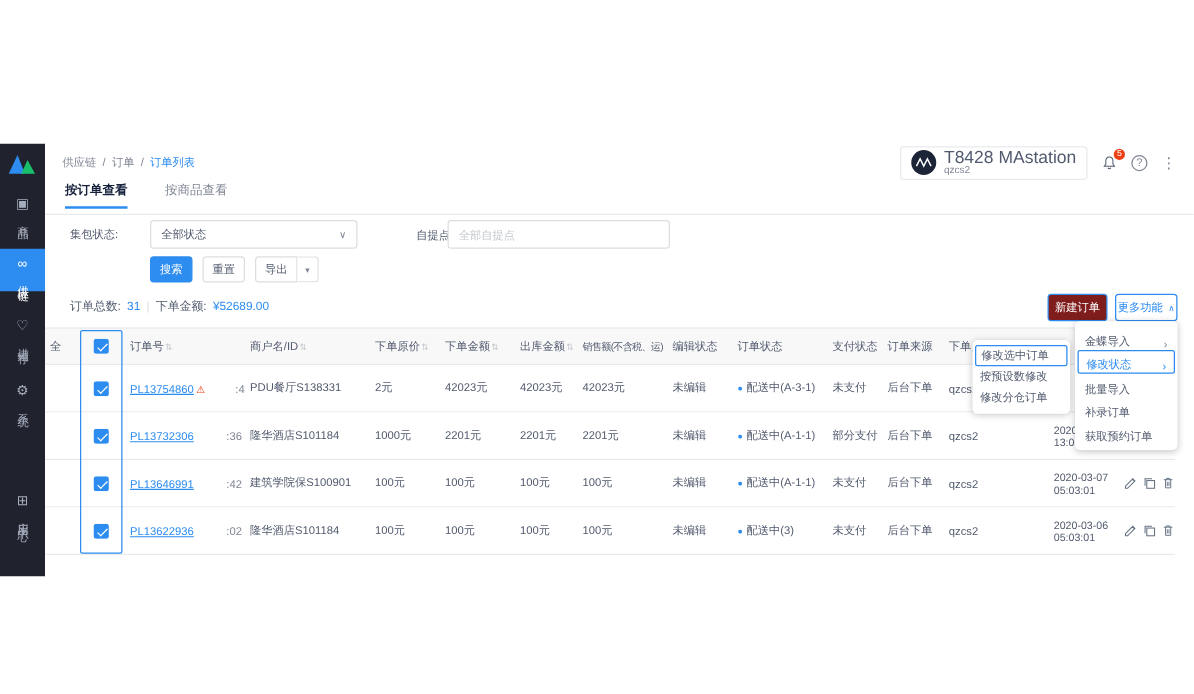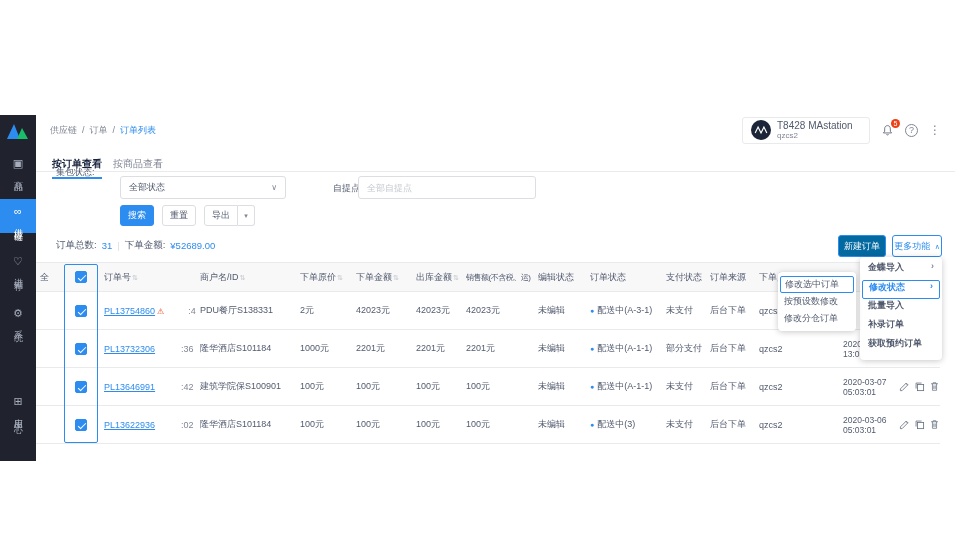--- a/index.html
+++ b/index.html
@@ -19,51 +19,51 @@
   
   .main { position:absolute; left:36px; top:0; width:919px; height:346px; background:#fff; }
 
   .topbar { position:absolute; top:0; left:0; width:100%; height:30px; display:flex; align-items:center; padding:0 14px; }
   .breadcrumb { font-size:9px; color:#808695; display:flex; gap:5px; align-items:center; }
   .crumb { cursor:pointer; }
   .crumb-current { color:#2d8cf0; }
   .account { margin-left:auto; display:flex; align-items:center; gap:11px; }
   .account-box { display:flex; align-items:center; gap:6px; border:1px solid #e8eaec; border-radius:3px; padding:2px 8px; min-width:128px; cursor:pointer; }
   .avatar { width:20px; height:20px; border-radius:50%; background:#1c2438; display:flex; align-items:center; justify-content:center; flex:none; }
-  .acc-name { font-size:10px; color:#515a6e; line-height:11px; white-space:nowrap; }
+  .acc-name { font-size:14px; color:#515a6e; line-height:11px; white-space:nowrap; }
   .acc-sub { font-size:8px; color:#808695; line-height:10px; }
   .bell { position:relative; cursor:pointer; line-height:0; }
   .badge { position:absolute; top:-5px; right:-6px; background:#ed4014; color:#fff; font-size:7px; line-height:9px; height:9px; min-width:9px; padding:0 2px; border-radius:5px; text-align:center; }
   .help-circle { width:13px; height:13px; border:1px solid #808695; border-radius:50%; color:#808695; font-size:9px; text-align:center; line-height:11px; cursor:pointer; }
   .dots { font-size:12px; color:#808695; cursor:pointer; }
 
-  .tabbar { position:absolute; top:30px; left:0; width:100%; height:27px; border-bottom:1px solid #e8eaec; display:flex; align-items:flex-end; gap:11px; padding:0 16px; }
+  .tabbar { position:absolute; top:30px; left:0; width:100%; height:27px; border-bottom:1px solid #e8eaec; display:flex; align-items:flex-start; gap:30px; padding:0 16px; }
   .tab { font-size:10px; color:#808695; cursor:pointer; position:relative; }
   .tab.active { color:#17233d; font-weight:bold; }
   .tab.active::after { content:""; position:absolute; left:0; right:0; bottom:-8px; height:2px; background:#2d8cf0; }
 
   .f-label { position:absolute; font-size:9px; color:#515a6e; }
-  #lab1 { top:51px; left:20px; }
+  #lab1 { top:66px; left:20px; }
   #lab2 { top:67px; left:297px; }
   .sel-box { position:absolute; top:61px; left:84px; width:166px; height:23px; border:1px solid #dcdee2; border-radius:3px; background:#fff; font-size:9px; color:#515a6e; display:flex; align-items:center; justify-content:space-between; padding:0 8px; cursor:pointer; }
   .sel-caret { color:#808695; font-size:8px; }
   .pickup-input { position:absolute; top:61px; left:322px; width:178px; height:23px; border:1px solid #dcdee2; border-radius:3px; font-size:9px; color:#515a6e; padding:0 8px; outline:none; }
   .pickup-input::placeholder { color:#c5c8ce; }
 
   button { font-family:inherit; cursor:pointer; }
   .btn-search { position:absolute; top:90px; left:84px; width:34px; height:21px; background:#2d8cf0; color:#fff; border:1px solid #2d8cf0; border-radius:3px; font-size:9px; }
   .btn-reset  { position:absolute; top:90px; left:126px; width:34px; height:21px; background:#fff; color:#515a6e; border:1px solid #dcdee2; border-radius:3px; font-size:9px; }
   .btn-group { position:absolute; top:90px; left:168px; display:flex; }
   .btn-export { width:34px; height:21px; background:#fff; color:#515a6e; border:1px solid #dcdee2; border-radius:3px 0 0 3px; font-size:9px; }
   .btn-export-caret { width:17px; height:21px; background:#fff; color:#808695; border:1px solid #dcdee2; border-left:none; border-radius:0 3px 3px 0; font-size:7px; }
 
   .stats { position:absolute; top:124px; left:20px; display:flex; align-items:center; gap:5px; font-size:9.5px; color:#515a6e; }
   .s-val { color:#2d8cf0; }
   .s-sep { color:#dcdee2; }
-  .btn-new  { position:absolute; top:120px; left:802px; width:48px; height:22px; background:#0369a1; color:#fff; border:1px solid #2d8cf0; border-radius:3px; font-size:9px; }
+  .btn-new  { position:absolute; top:120px; left:802px; width:48px; height:22px; background:#7f1d1d; color:#fff; border:1px solid #2d8cf0; border-radius:3px; font-size:9px; }
   .btn-more { position:absolute; top:120px; left:856px; width:50px; height:22px; background:#fff; color:#2d8cf0; border:1px solid #2d8cf0; border-radius:3px; font-size:9px; }
   .btn-more .caret { font-size:7px; margin-left:2px; }
 
   
   .table { position:absolute; top:147px; left:0; width:904px; }
   .thead { display:flex; align-items:center; height:30px; background:#f8f8f9; border-top:1px solid #e8eaec; border-bottom:1px solid #e8eaec; font-size:9px; color:#515a6e; }
   .trow { display:flex; align-items:center; height:38px; border-bottom:1px solid #e8eaec; font-size:9px; color:#515a6e; background:#fff; }
   .cell { padding:0 4px; overflow:hidden; white-space:nowrap; flex:none; }
   .c0{width:26px} .c1{width:38px; display:flex; justify-content:center;} .c2{width:96px}
   .c3{width:100px} .c4{width:56px} .c5{width:60px} .c6{width:50px}
@@ -75,21 +75,21 @@
   .cbx::after { content:""; position:absolute; left:3.5px; top:1px; width:3px; height:7px; border-right:1.5px solid #fff; border-bottom:1.5px solid #fff; transform:rotate(45deg); }
   .order-link { color:#2d8cf0; text-decoration:underline; cursor:pointer; }
   .warn { color:#ed4014; font-size:8px; margin:0 2px; }
   .suffix { color:#808695; margin-left:22px; }
   .dot { color:#2d8cf0; font-size:7px; margin-right:3px; }
   .act { line-height:0; cursor:pointer; background:none; border:none; padding:0; }
   .col-highlight { position:absolute; top:149px; left:28px; width:34px; height:179px; border:1px solid #2d8cf0; border-radius:2px; pointer-events:none; z-index:5; }
 
   
   .more-menu { position:absolute; top:142px; left:824px; width:82px; background:#fff; border-radius:4px; box-shadow:0 1px 6px rgba(0,0,0,.22); padding:4px 0; z-index:20; }
-  .mm-item { height:19px; display:flex; align-items:flex-start; justify-content:space-between; padding:0 8px; font-size:9px; color:#515a6e; cursor:pointer;font-weight:bold; }
+  .mm-item { height:19px; display:flex; align-items:flex-end; justify-content:space-between; padding:0 8px; font-size:9px; color:#515a6e; cursor:pointer; }
   .mm-item .chev { color:#808695; font-size:9px; }
   .mm-item.active { margin:0 2px; border:1px solid #2d8cf0; border-radius:2px; padding:0 6px; color:#2d8cf0; }
   .mm-item.active .chev { color:#2d8cf0; }
   .sub-menu { position:absolute; top:157px; left:742px; width:78px; background:#fff; border-radius:4px; box-shadow:0 1px 6px rgba(0,0,0,.22); padding:4px 0; z-index:21; }
   .sm-item { height:17px; line-height:17px; padding:0 6px; font-size:9px; color:#515a6e; cursor:pointer; white-space:nowrap; overflow:hidden; }
   .sm-item.active { margin:0 2px; border:1px solid #2d8cf0; border-radius:2px; padding:0 4px; line-height:15px; }
 </style>
 </head>
 <body>
 

